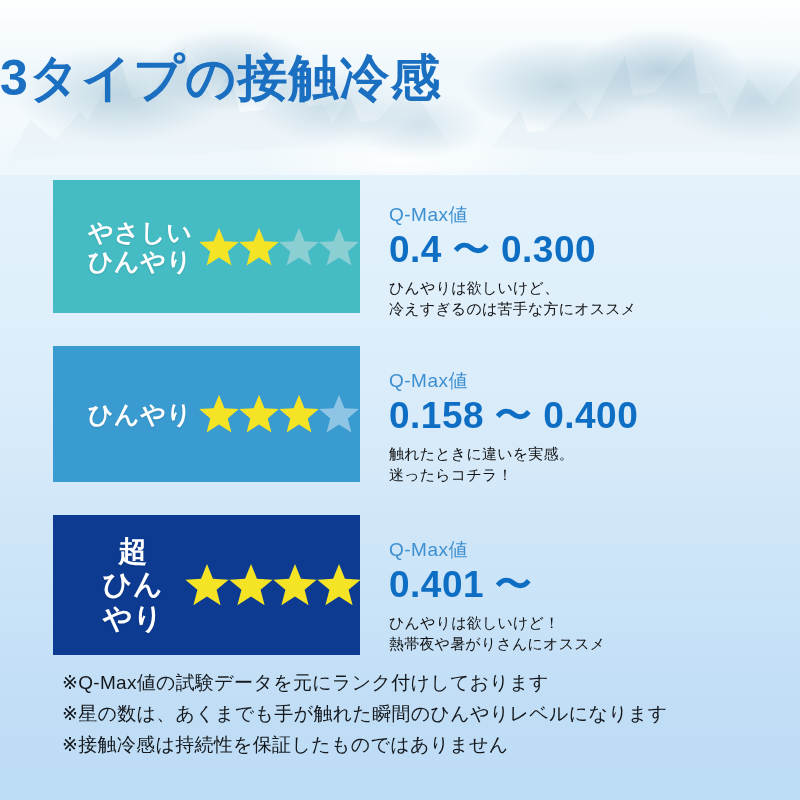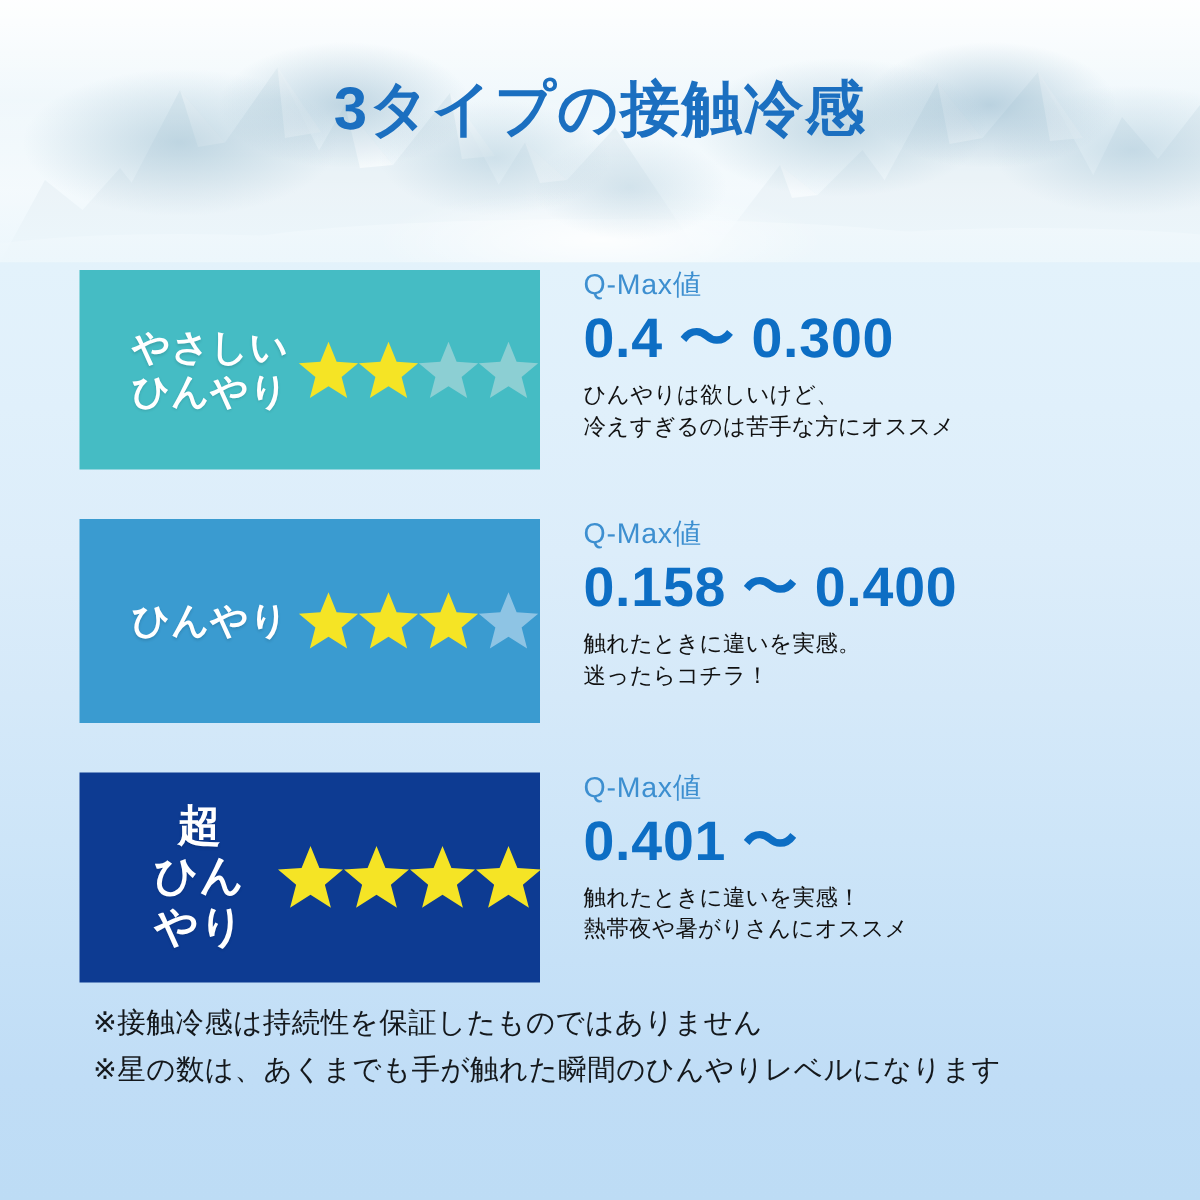--- a/index.html
+++ b/index.html
@@ -61,22 +61,21 @@
     inset: 0;
     opacity: 0.55;
   }
 
   
   .title {
     position: absolute;
     left: 0;
     top: 52px;
     width: 800px;
-    text-align: center;
-    font-size: 40px;
+    font-size: 50px;
     line-height: 1.05;
     font-weight: bold;
     letter-spacing: 1px;
     color: #1b6fc0;
     white-space: nowrap;
   }
 
   
   .row {
     position: absolute;
@@ -126,20 +125,21 @@
     height: 42px;
     margin-right: -2px;
   }
   #row-2 .star { width: 46px; height: 46px; }
 
   
   .info {
     flex: 1 1 auto;
     padding-left: 29px;
     box-sizing: border-box;
+    margin-top: 24px;
   }
   .qmax-label {
     font-size: 19px;
     color: #3d8fd0;
     letter-spacing: 0.5px;
     line-height: 1.2;
     margin-bottom: 1px;
   }
   .qmax-value {
     font-size: 37px;
@@ -278,23 +278,24 @@
             <polygon points="24,2 30.2,17.4 46.6,18.4 34,29 38.2,45 24,36 9.8,45 14,29 1.4,18.4 17.8,17.4" fill="#f5e425"></polygon>
           </svg>
           <svg viewBox="0 0 48 48" class="star">
             <polygon points="24,2 30.2,17.4 46.6,18.4 34,29 38.2,45 24,36 9.8,45 14,29 1.4,18.4 17.8,17.4" fill="#f5e425"></polygon>
           </svg>
         </div>
     </div>
     <div class="info">
       <div class="qmax-label">Q-Max値</div>
       <div class="qmax-value">0.401 〜</div>
-      <div class="desc">触れたときに違いを実感！
+      <div class="desc">ひんやりは欲しいけど！
 熱帯夜や暑がりさんにオススメ</div>
     </div>
   </div>
 
   <div class="notes">
+    <div class="note">※Q-Max値の試験データを元にランク付けしております</div>
+    <div class="note">※星の数は、あくまでも手が触れた瞬間のひんやりレベルになります</div>
     <div class="note">※接触冷感は持続性を保証したものではありません</div>
-    <div class="note">※星の数は、あくまでも手が触れた瞬間のひんやりレベルになります</div>
   </div>
 
 </div>
 
 </body></html>

